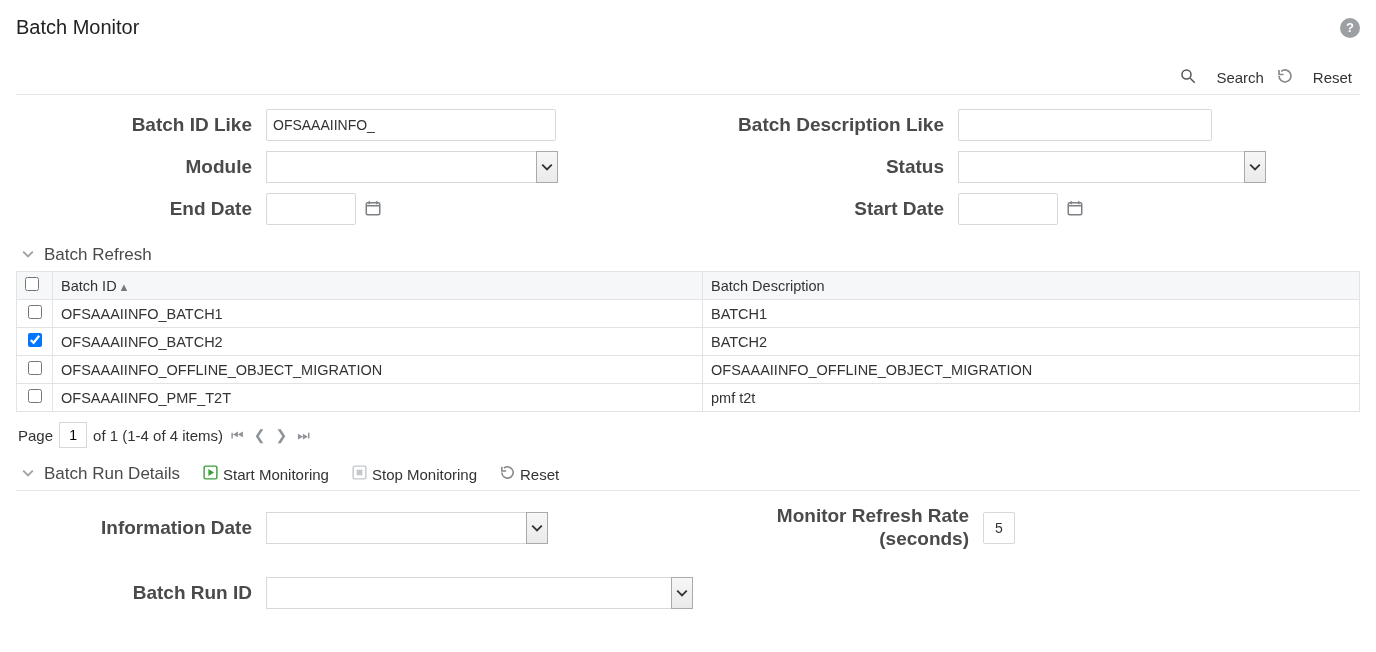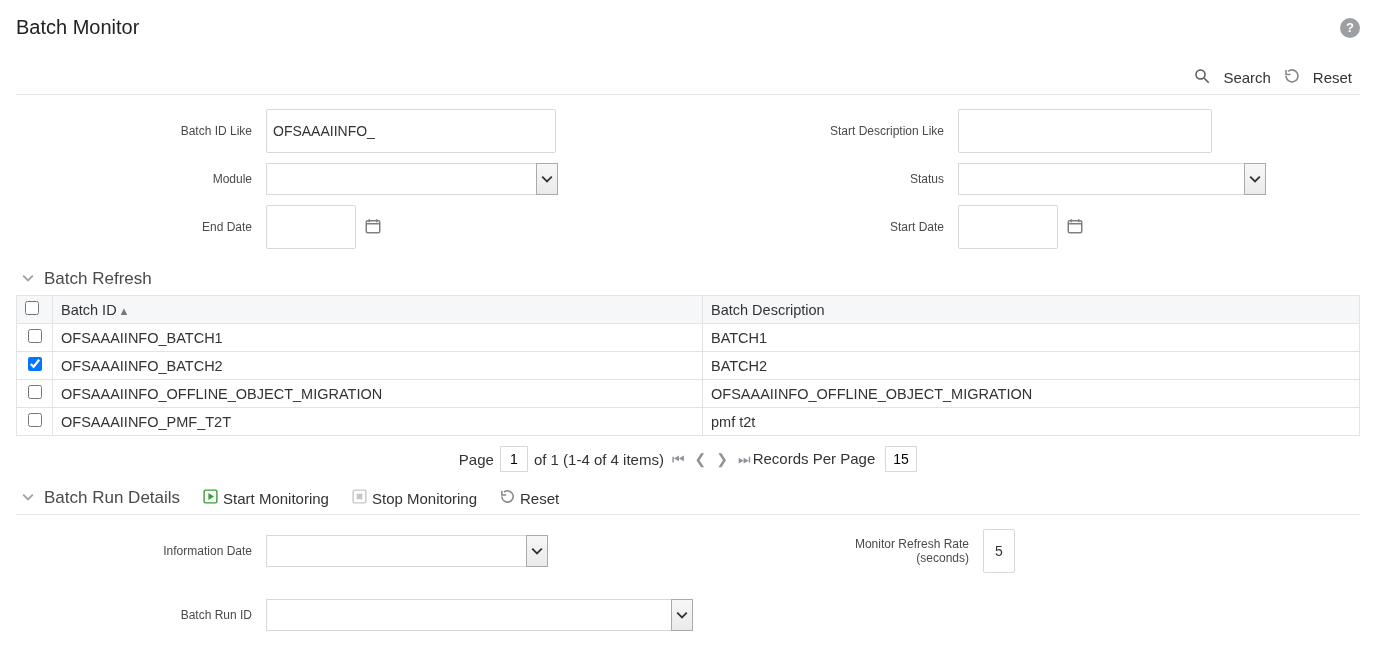--- a/index.html
+++ b/index.html
@@ -17,43 +17,43 @@
   width: 20px; height: 20px; border-radius: 50%;
   background: #9da0a3; color: #fff; font-size: 13px; font-weight: bold;
   display: inline-flex; align-items: center; justify-content: center;
   cursor: pointer;
 }
 .toolbar-row {
   text-align: right; margin-top: 28px; padding-right: 8px;
   padding-bottom: 4px;
 }
 .toolbar-btn {
-  display: inline-flex; align-items: center; gap: 12px;
+  display: inline-flex; align-items: center; gap: 19px;
   background: none; border: none; font-size: 15px; color: #333;
   cursor: pointer; margin-left: 8px;
 }
 .toolbar-btn svg, .section-btn svg { display: inline-block; }
 hr.sep { border: none; border-top: 1px solid #e3e5e7; margin-top: 2px; }
 
 .form-grid {
   display: grid;
   grid-template-columns: 1fr 1fr;
   column-gap: 40px;
   row-gap: 10px;
   padding: 14px 0 10px 0;
 }
 .form-row {
   display: flex; align-items: center;
 }
 .form-label {
   width: 250px; text-align: right; padding-right: 14px;
-  color: #4a4a4a; font-size: 12px;
+  color: #4a4a4a; font-size: 19px; font-weight: bold;
 }
 .text-input {
-  height: 44px; border: 1px solid #d6d8db; border-radius: 2px;
+  height: 32px; border: 1px solid #d6d8db; border-radius: 2px;
   padding: 2px 6px; font-size: 14px; color: #333; background: #fff;
   width: 290px;
 }
 .text-input.small { width: 100px; }
 .text-input.smallnum { width: 32px; text-align: center; }
 .select-wrap { display: inline-flex; align-items: stretch; }
 .select-main {
   height: 32px; border: 1px solid #d6d8db; border-right: none;
   background: #fff; width: 270px;
 }
@@ -95,21 +95,21 @@
 }
 table.data th {
   background: #f6f7f8; font-weight: 400;
 }
 .col-check { width: 36px; text-align: center; }
 .col-batchid { width: 650px; }
 .ck { width: 14px; height: 14px; }
 .sortind { color: #777; font-size: 11px; margin-left: 2px; }
 
 .pager-row {
-  display: flex; align-items: center; justify-content: center;
+  display: flex; align-items: center; justify-content: space-between;
   padding: 10px 2px 6px 2px;
 }
 .pager-left { display: flex; align-items: center; gap: 6px; }
 .pager-txt { font-size: 15px; color: #333; }
 .page-num {
   width: 28px; height: 26px; border: 1px solid #d6d8db; text-align: center;
   font-size: 14px; background: #fff;
 }
 .nav-btn {
   background: none; border: none; color: #8f949a; font-size: 14px;
@@ -153,21 +153,21 @@
     </button>
   </div>
   <hr class="sep">
 
   <div class="form-grid">
     <div class="form-row">
       <div class="form-label">Batch ID Like</div>
       <input class="text-input" value="OFSAAAIINFO_" style="">
     </div>
     <div class="form-row">
-      <div class="form-label">Start Description Like</div>
+      <div class="form-label">Batch Description Like</div>
       <input class="text-input" style="width: 254px;" value="">
     </div>
 
     <div class="form-row">
       <div class="form-label">Module</div>
       <div class="select-wrap">
         <div class="select-main"></div>
         <div class="select-btn">
           <svg width="12" height="12" viewBox="0 0 10 10">
               <polyline points="1,3 5,7 9,3" fill="none" stroke="#333" stroke-width="1.5"></polyline>
@@ -268,24 +268,20 @@
   <div class="pager-row">
     <div class="pager-left">
       <span class="pager-txt">Page</span>
       <input class="page-num" value="1" style="">
       <span class="pager-txt">of 1 (1-4 of 4 items)</span>
       <button class="nav-btn"><span>⏮</span></button>
       <button class="nav-btn"><span>❮</span></button>
       <button class="nav-btn"><span>❯</span></button>
       <button class="nav-btn"><span>⏭</span></button>
     </div>
-    <div>
-      <span class="pager-txt">Records Per Page</span>
-      <input class="rpp-box" value="15" style="">
-    </div>
   </div>
 
   <div class="section-header">
     <span class="collapse-caret">
       <span>
         <svg width="12" height="12" viewBox="0 0 10 10">
             <polyline points="1,3 5,7 9,3" fill="none" stroke="#9fa3a7" stroke-width="1.6"></polyline>
           </svg>
       </span>
     </span>

